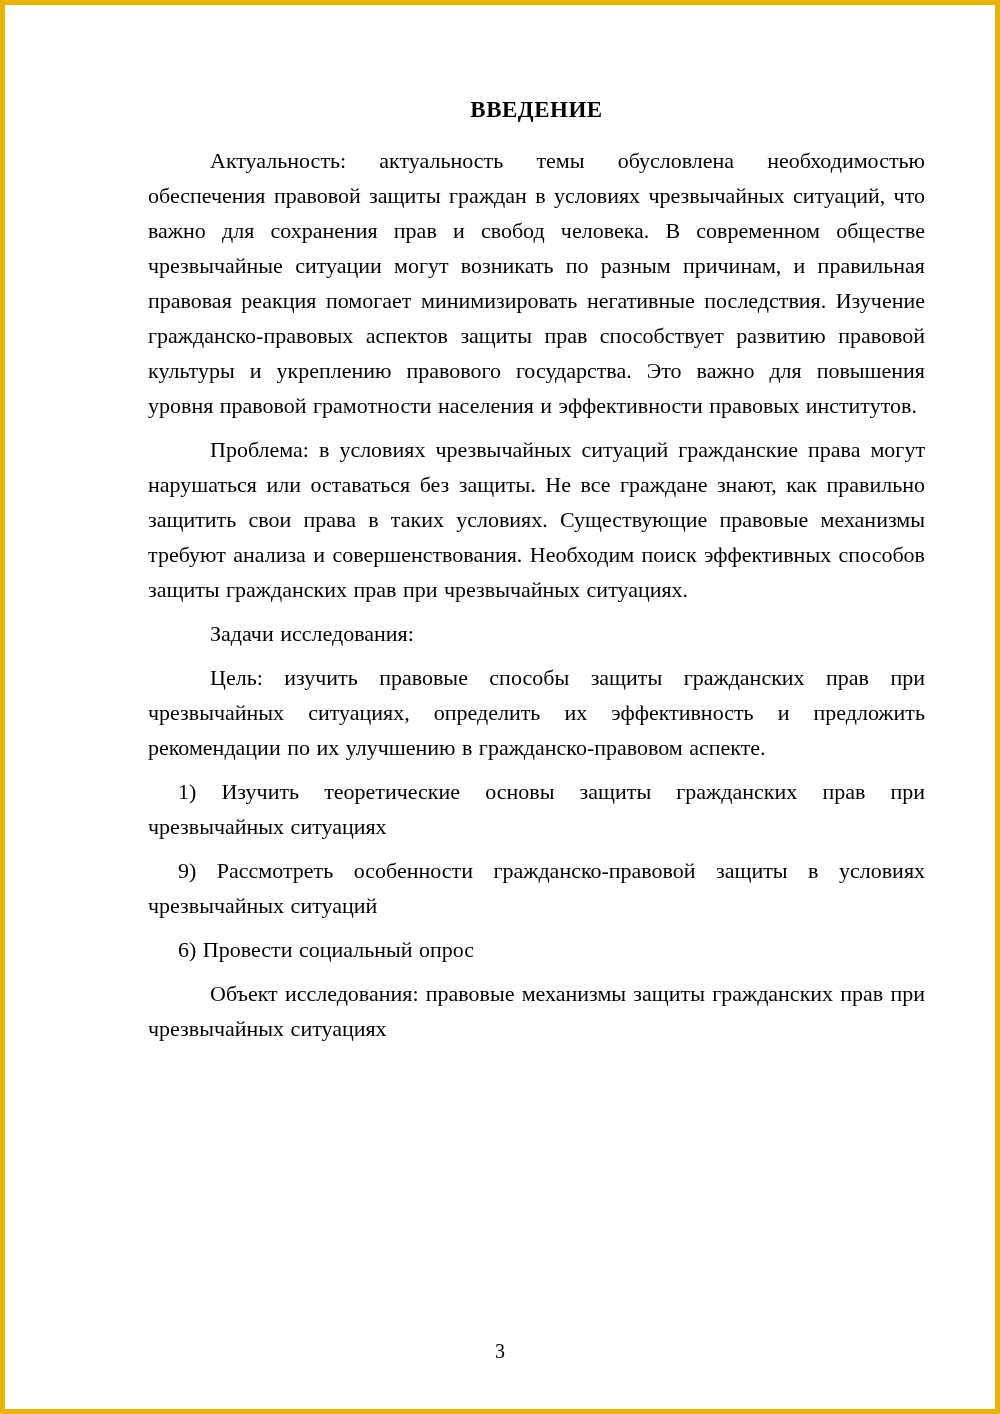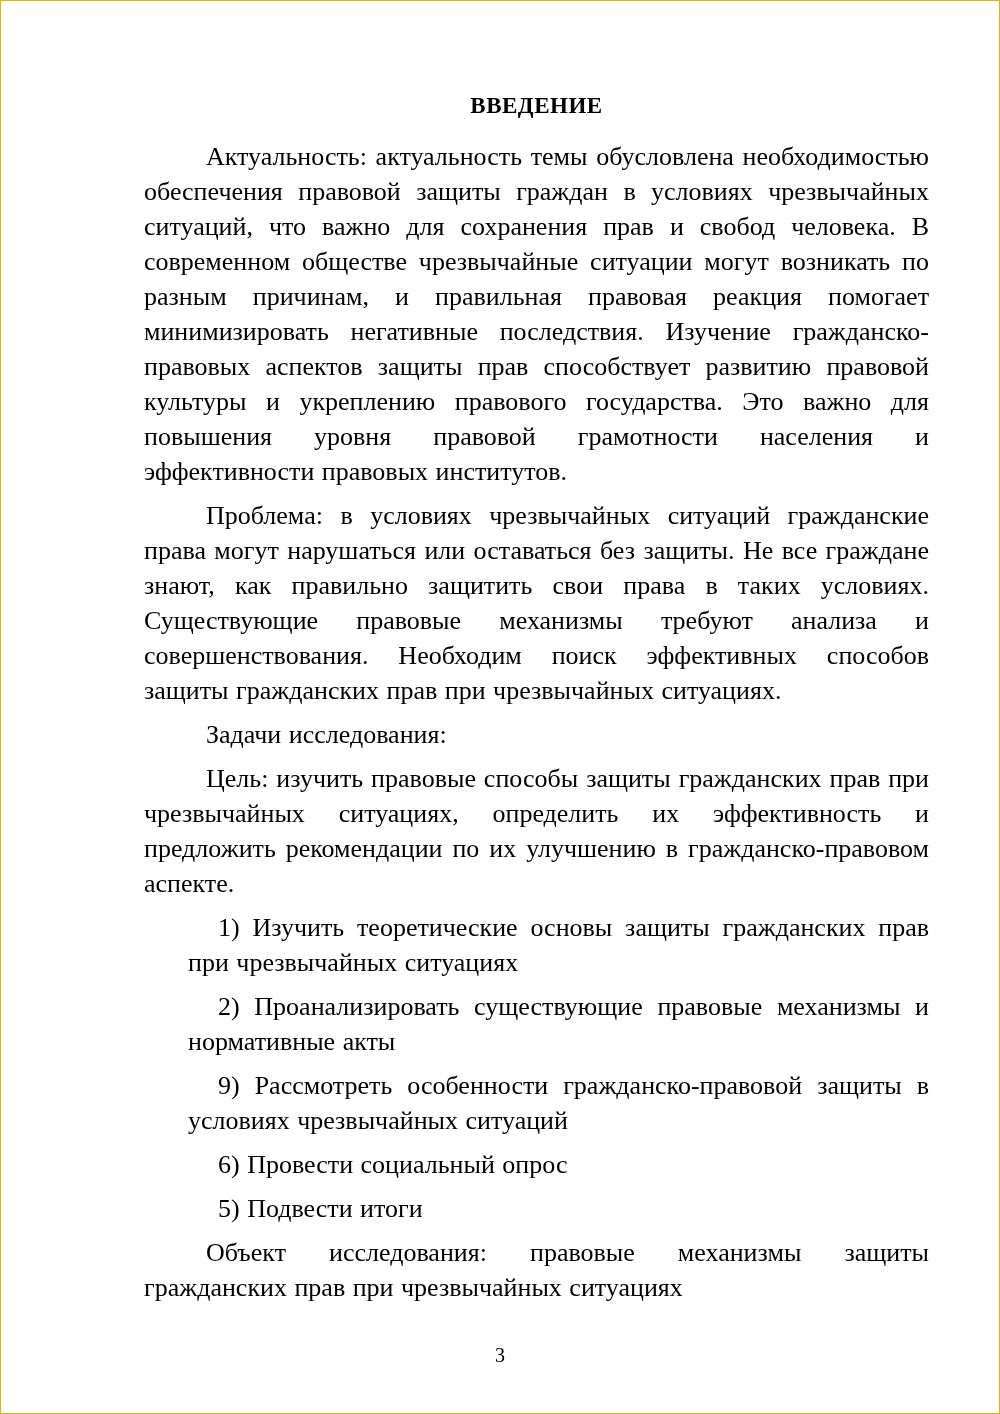--- a/index.html
+++ b/index.html
@@ -7,47 +7,46 @@
     padding: 0;
     background: #ffffff;
   }
   .page {
     position: relative;
     width: 1000px;
     height: 1414px;
     margin: 0 auto;
     background: #ffffff;
     box-sizing: border-box;
-    border: 1px solid #eab308;
+    border: 5px solid #eab308;
     font-family: "Liberation Serif", "DejaVu Serif", serif;
     color: #000000;
     overflow: hidden;
   }
   .content {
     box-sizing: border-box;
     padding: 92px 70px 0 143px;
   }
   .title {
     font-size: 23px;
     font-weight: bold;
     text-align: center;
     letter-spacing: 0.5px;
     margin: 0 0 20px 0;
   }
   .para {
-    font-size: 26px;
+    font-size: 22px;
     line-height: 35px;
     text-align: justify;
     text-indent: 62px;
     margin: 0 0 9px 0;
     word-spacing: 1px;
   }
   .para.task {
     text-indent: 30px;
-    margin-left: 44px;
   }
   .page-number {
     position: absolute;
     bottom: 46px;
     left: 0;
     width: 100%;
     text-align: center;
     font-size: 20px;
     color: #000000;
   }
@@ -58,22 +57,20 @@
 <div class="page">
   <div class="content">
     <h1 class="title">ВВЕДЕНИЕ</h1>
 
     <p class="para">Актуальность: актуальность темы обусловлена необходимостью обеспечения правовой защиты граждан в условиях чрезвычайных ситуаций, что важно для сохранения прав и свобод человека. В современном обществе чрезвычайные ситуации могут возникать по разным причинам, и правильная правовая реакция помогает минимизировать негативные последствия. Изучение гражданско-правовых аспектов защиты прав способствует развитию правовой культуры и укреплению правового государства. Это важно для повышения уровня правовой грамотности населения и эффективности правовых институтов.</p>
     <p class="para">Проблема: в условиях чрезвычайных ситуаций гражданские права могут нарушаться или оставаться без защиты. Не все граждане знают, как правильно защитить свои права в таких условиях. Существующие правовые механизмы требуют анализа и совершенствования. Необходим поиск эффективных способов защиты гражданских прав при чрезвычайных ситуациях.</p>
     <p class="para">Задачи исследования:</p>
     <p class="para">Цель: изучить правовые способы защиты гражданских прав при чрезвычайных ситуациях, определить их эффективность и предложить рекомендации по их улучшению в гражданско-правовом аспекте.</p>
 
     <p class="para task">1) Изучить теоретические основы защиты гражданских прав при чрезвычайных ситуациях</p>
-    <p class="para task">2) Проанализировать существующие правовые механизмы и нормативные акты</p>
     <p class="para task">9) Рассмотреть особенности гражданско-правовой защиты в условиях чрезвычайных ситуаций</p>
     <p class="para task">6) Провести социальный опрос</p>
-    <p class="para task">5) Подвести итоги</p>
 
     <p class="para">Объект исследования: правовые механизмы защиты гражданских прав при чрезвычайных ситуациях</p>
   </div>
 
   <div class="page-number">3</div>
 </div>
 
 </body></html>

